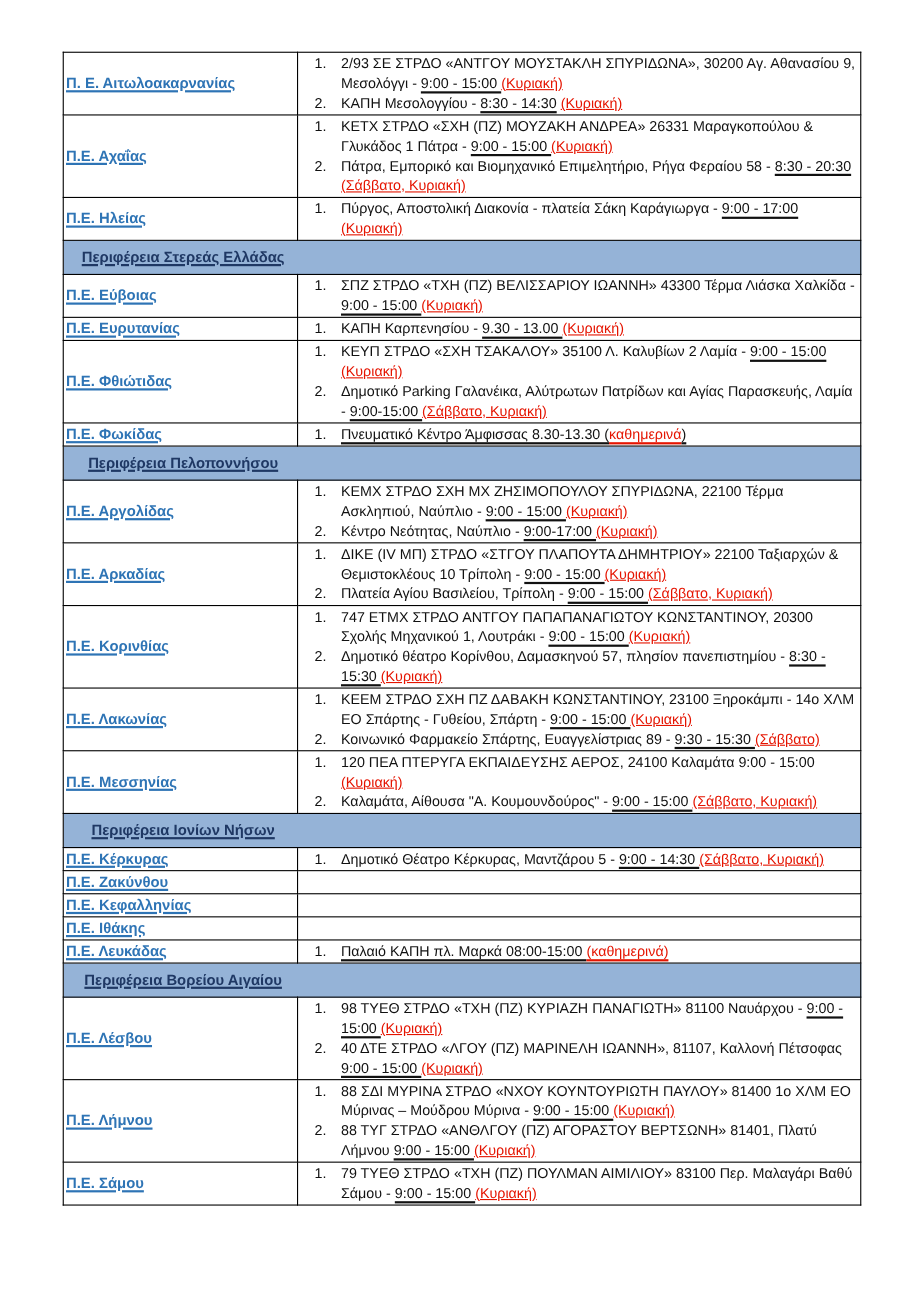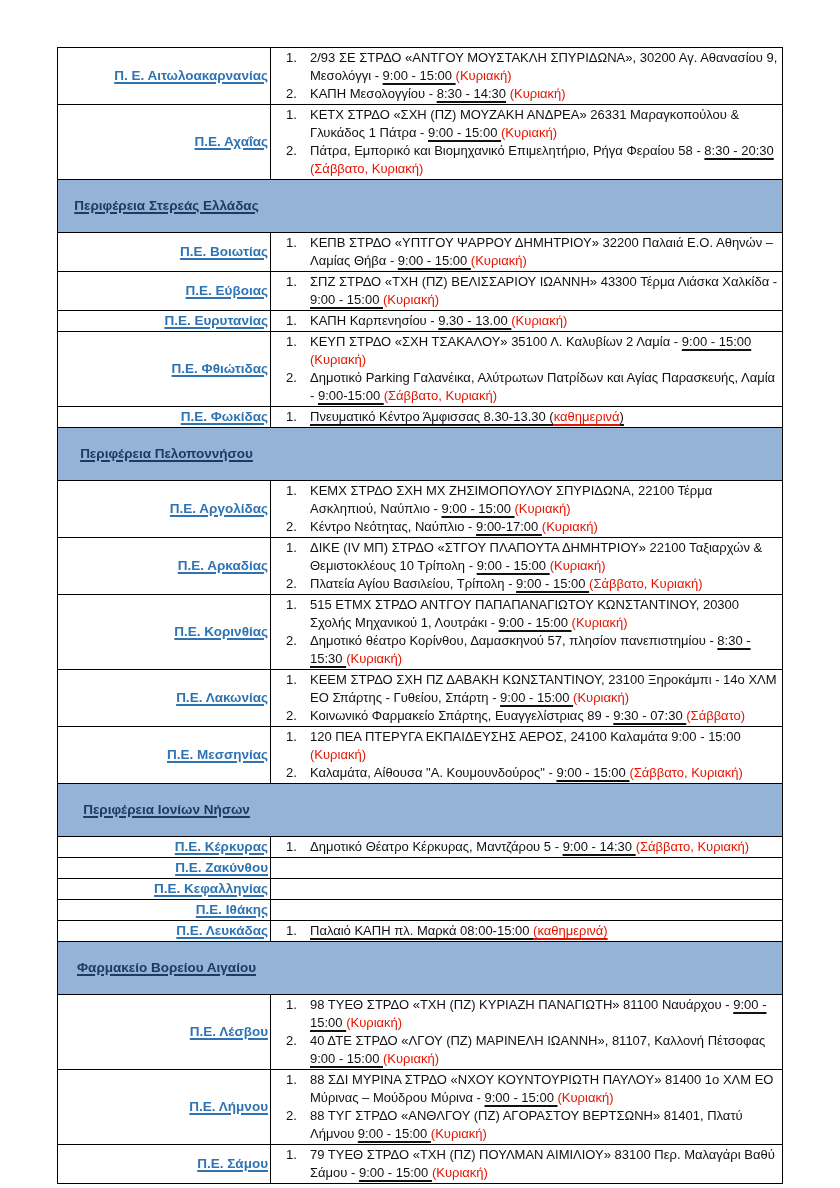--- a/index.html
+++ b/index.html
@@ -22,34 +22,34 @@
     line-height: 18px;
     color: #111111;
   }
   table.sched td {
     border: 1.4px solid #000000;
     padding: 1px 2px;
     vertical-align: middle;
   }
   td.region-cell {
     width: 213px;
-    text-align: right;
+    text-align: left;
   }
   .region-name {
     color: var(--region-link, #2E74B5);
     font-weight: bold;
     text-decoration: underline;
     text-decoration-thickness: 1.5px;
     text-underline-offset: 2px;
     font-size: 13.5px;
     cursor: pointer;
   }
   tr.section-row td.section-cell {
     background: var(--section-bg, #95B3D7);
-    padding: 17px 2px;
+    padding: 6px 2px;
   }
   .section-label {
     display: inline-block;
     width: 213px;
     text-align: center;
     color: var(--section-text, #1F3864);
     font-weight: bold;
     font-size: 13.5px;
     text-decoration: underline;
     text-decoration-thickness: 1.5px;
@@ -70,21 +70,21 @@
   ol.items .txt {
     flex: 1 1 auto;
     padding-right: 1px;
   }
   .seg { }
   .seg.u {
     text-decoration: underline;
     text-decoration-thickness: 1.5px;
     text-underline-offset: 2.5px;
   }
-  .seg.r { color: var(--emphasis-red, #EB1C24); }
+  .seg.r { color: var(--emphasis-red, #EB1C24); text-decoration: underline; }
   .seg.ru {
     color: var(--emphasis-red, #EB1C24);
     text-decoration: underline;
     text-decoration-thickness: 1.5px;
     text-underline-offset: 2.5px;
   }
 </style>
 </head>
 <body>
 
@@ -114,35 +114,35 @@
                 <span class="num">1.</span>
                 <span class="txt"><span class="seg">ΚΕΤΧ ΣΤΡΔΟ «ΣΧΗ (ΠΖ) ΜΟΥΖΑΚΗ ΑΝΔΡΕΑ» 26331 Μαραγκοπούλου &amp; Γλυκάδος 1 Πάτρα - </span><span class="seg u">9:00 - 15:00 </span><span class="seg r">(Κυριακή)</span></span>
               </li>
               <li>
                 <span class="num">2.</span>
                 <span class="txt"><span class="seg">Πάτρα, Εμπορικό και Βιομηχανικό Επιμελητήριο, Ρήγα Φεραίου 58 - </span><span class="seg u">8:30 - 20:30 </span><span class="seg r">(Σάββατο, Κυριακή)</span></span>
               </li>
             </ol>
           </td>
         </tr>
+        <tr>
+          <td class="region-cell"><span class="region-name">Π.Ε. Ηλείας</span></td>
+          <td class="items-cell">
+            <ol class="items">
+              <li>
+                <span class="num">1.</span>
+                <span class="txt"><span class="seg">Πύργος, Αποστολική Διακονία - πλατεία Σάκη Καράγιωργα - </span><span class="seg u">9:00 - 17:00</span><span class="seg"> </span><span class="seg r">(Κυριακή)</span></span>
+              </li>
+            </ol>
+          </td>
+        </tr>
         <tr class="section-row">
           <td colspan="2" class="section-cell"><span class="section-label">Περιφέρεια Στερεάς Ελλάδας</span></td>
         </tr>
         <tr>
-          <td class="region-cell"><span class="region-name">Π.Ε. Βοιωτίας</span></td>
-          <td class="items-cell">
-            <ol class="items">
-              <li>
-                <span class="num">1.</span>
-                <span class="txt"><span class="seg">ΚΕΠΒ ΣΤΡΔΟ «ΥΠΤΓΟΥ ΨΑΡΡΟΥ ΔΗΜΗΤΡΙΟΥ» 32200 Παλαιά Ε.Ο. Αθηνών – Λαμίας Θήβα - </span><span class="seg u">9:00 - 15:00 </span><span class="seg r">(Κυριακή)</span></span>
-              </li>
-            </ol>
-          </td>
-        </tr>
-        <tr>
           <td class="region-cell"><span class="region-name">Π.Ε. Εύβοιας</span></td>
           <td class="items-cell">
             <ol class="items">
               <li>
                 <span class="num">1.</span>
                 <span class="txt"><span class="seg">ΣΠΖ ΣΤΡΔΟ «ΤΧΗ (ΠΖ) ΒΕΛΙΣΣΑΡΙΟΥ ΙΩΑΝΝΗ» 43300 Τέρμα Λιάσκα Χαλκίδα - </span><span class="seg u">9:00 - 15:00 </span><span class="seg r">(Κυριακή)</span></span>
               </li>
             </ol>
           </td>
         </tr>
@@ -215,40 +215,40 @@
               </li>
             </ol>
           </td>
         </tr>
         <tr>
           <td class="region-cell"><span class="region-name">Π.Ε. Κορινθίας</span></td>
           <td class="items-cell">
             <ol class="items">
               <li>
                 <span class="num">1.</span>
-                <span class="txt"><span class="seg">515 ΕΤΜΧ ΣΤΡΔΟ ΑΝΤΓΟΥ ΠΑΠΑΠΑΝΑΓΙΩΤΟΥ ΚΩΝΣΤΑΝΤΙΝΟΥ, 20300 Σχολής Μηχανικού 1, Λουτράκι - </span><span class="seg u">9:00 - 15:00 </span><span class="seg r">(Κυριακή)</span></span>
+                <span class="txt"><span class="seg">747 ΕΤΜΧ ΣΤΡΔΟ ΑΝΤΓΟΥ ΠΑΠΑΠΑΝΑΓΙΩΤΟΥ ΚΩΝΣΤΑΝΤΙΝΟΥ, 20300 Σχολής Μηχανικού 1, Λουτράκι - </span><span class="seg u">9:00 - 15:00 </span><span class="seg r">(Κυριακή)</span></span>
               </li>
               <li>
                 <span class="num">2.</span>
                 <span class="txt"><span class="seg">Δημοτικό θέατρο Κορίνθου, Δαμασκηνού 57, πλησίον πανεπιστημίου - </span><span class="seg u">8:30 - 15:30 </span><span class="seg r">(Κυριακή)</span></span>
               </li>
             </ol>
           </td>
         </tr>
         <tr>
           <td class="region-cell"><span class="region-name">Π.Ε. Λακωνίας</span></td>
           <td class="items-cell">
             <ol class="items">
               <li>
                 <span class="num">1.</span>
                 <span class="txt"><span class="seg">ΚΕΕΜ ΣΤΡΔΟ ΣΧΗ ΠΖ ΔΑΒΑΚΗ ΚΩΝΣΤΑΝΤΙΝΟΥ, 23100 Ξηροκάμπι - 14ο ΧΛΜ ΕΟ Σπάρτης - Γυθείου, Σπάρτη - </span><span class="seg u">9:00 - 15:00 </span><span class="seg r">(Κυριακή)</span></span>
               </li>
               <li>
                 <span class="num">2.</span>
-                <span class="txt"><span class="seg">Κοινωνικό Φαρμακείο Σπάρτης, Ευαγγελίστριας 89 - </span><span class="seg u">9:30 - 07:30 </span><span class="seg r">(Σάββατο)</span></span>
+                <span class="txt"><span class="seg">Κοινωνικό Φαρμακείο Σπάρτης, Ευαγγελίστριας 89 - </span><span class="seg u">9:30 - 15:30 </span><span class="seg r">(Σάββατο)</span></span>
               </li>
             </ol>
           </td>
         </tr>
         <tr>
           <td class="region-cell"><span class="region-name">Π.Ε. Μεσσηνίας</span></td>
           <td class="items-cell">
             <ol class="items">
               <li>
                 <span class="num">1.</span>
@@ -292,21 +292,21 @@
           <td class="items-cell">
             <ol class="items">
               <li>
                 <span class="num">1.</span>
                 <span class="txt"><span class="seg u">Παλαιό ΚΑΠΗ πλ. Μαρκά 08:00-15:00 </span><span class="seg"> </span><span class="seg ru">(καθημερινά)</span></span>
               </li>
             </ol>
           </td>
         </tr>
         <tr class="section-row">
-          <td colspan="2" class="section-cell"><span class="section-label">Φαρμακείο Βορείου Αιγαίου</span></td>
+          <td colspan="2" class="section-cell"><span class="section-label">Περιφέρεια Βορείου Αιγαίου</span></td>
         </tr>
         <tr>
           <td class="region-cell"><span class="region-name">Π.Ε. Λέσβου</span></td>
           <td class="items-cell">
             <ol class="items">
               <li>
                 <span class="num">1.</span>
                 <span class="txt"><span class="seg">98 ΤΥΕΘ ΣΤΡΔΟ «ΤΧΗ (ΠΖ) ΚΥΡΙΑΖΗ ΠΑΝΑΓΙΩΤΗ» 81100 Ναυάρχου - </span><span class="seg u">9:00 - 15:00 </span><span class="seg r">(Κυριακή)</span></span>
               </li>
               <li>

